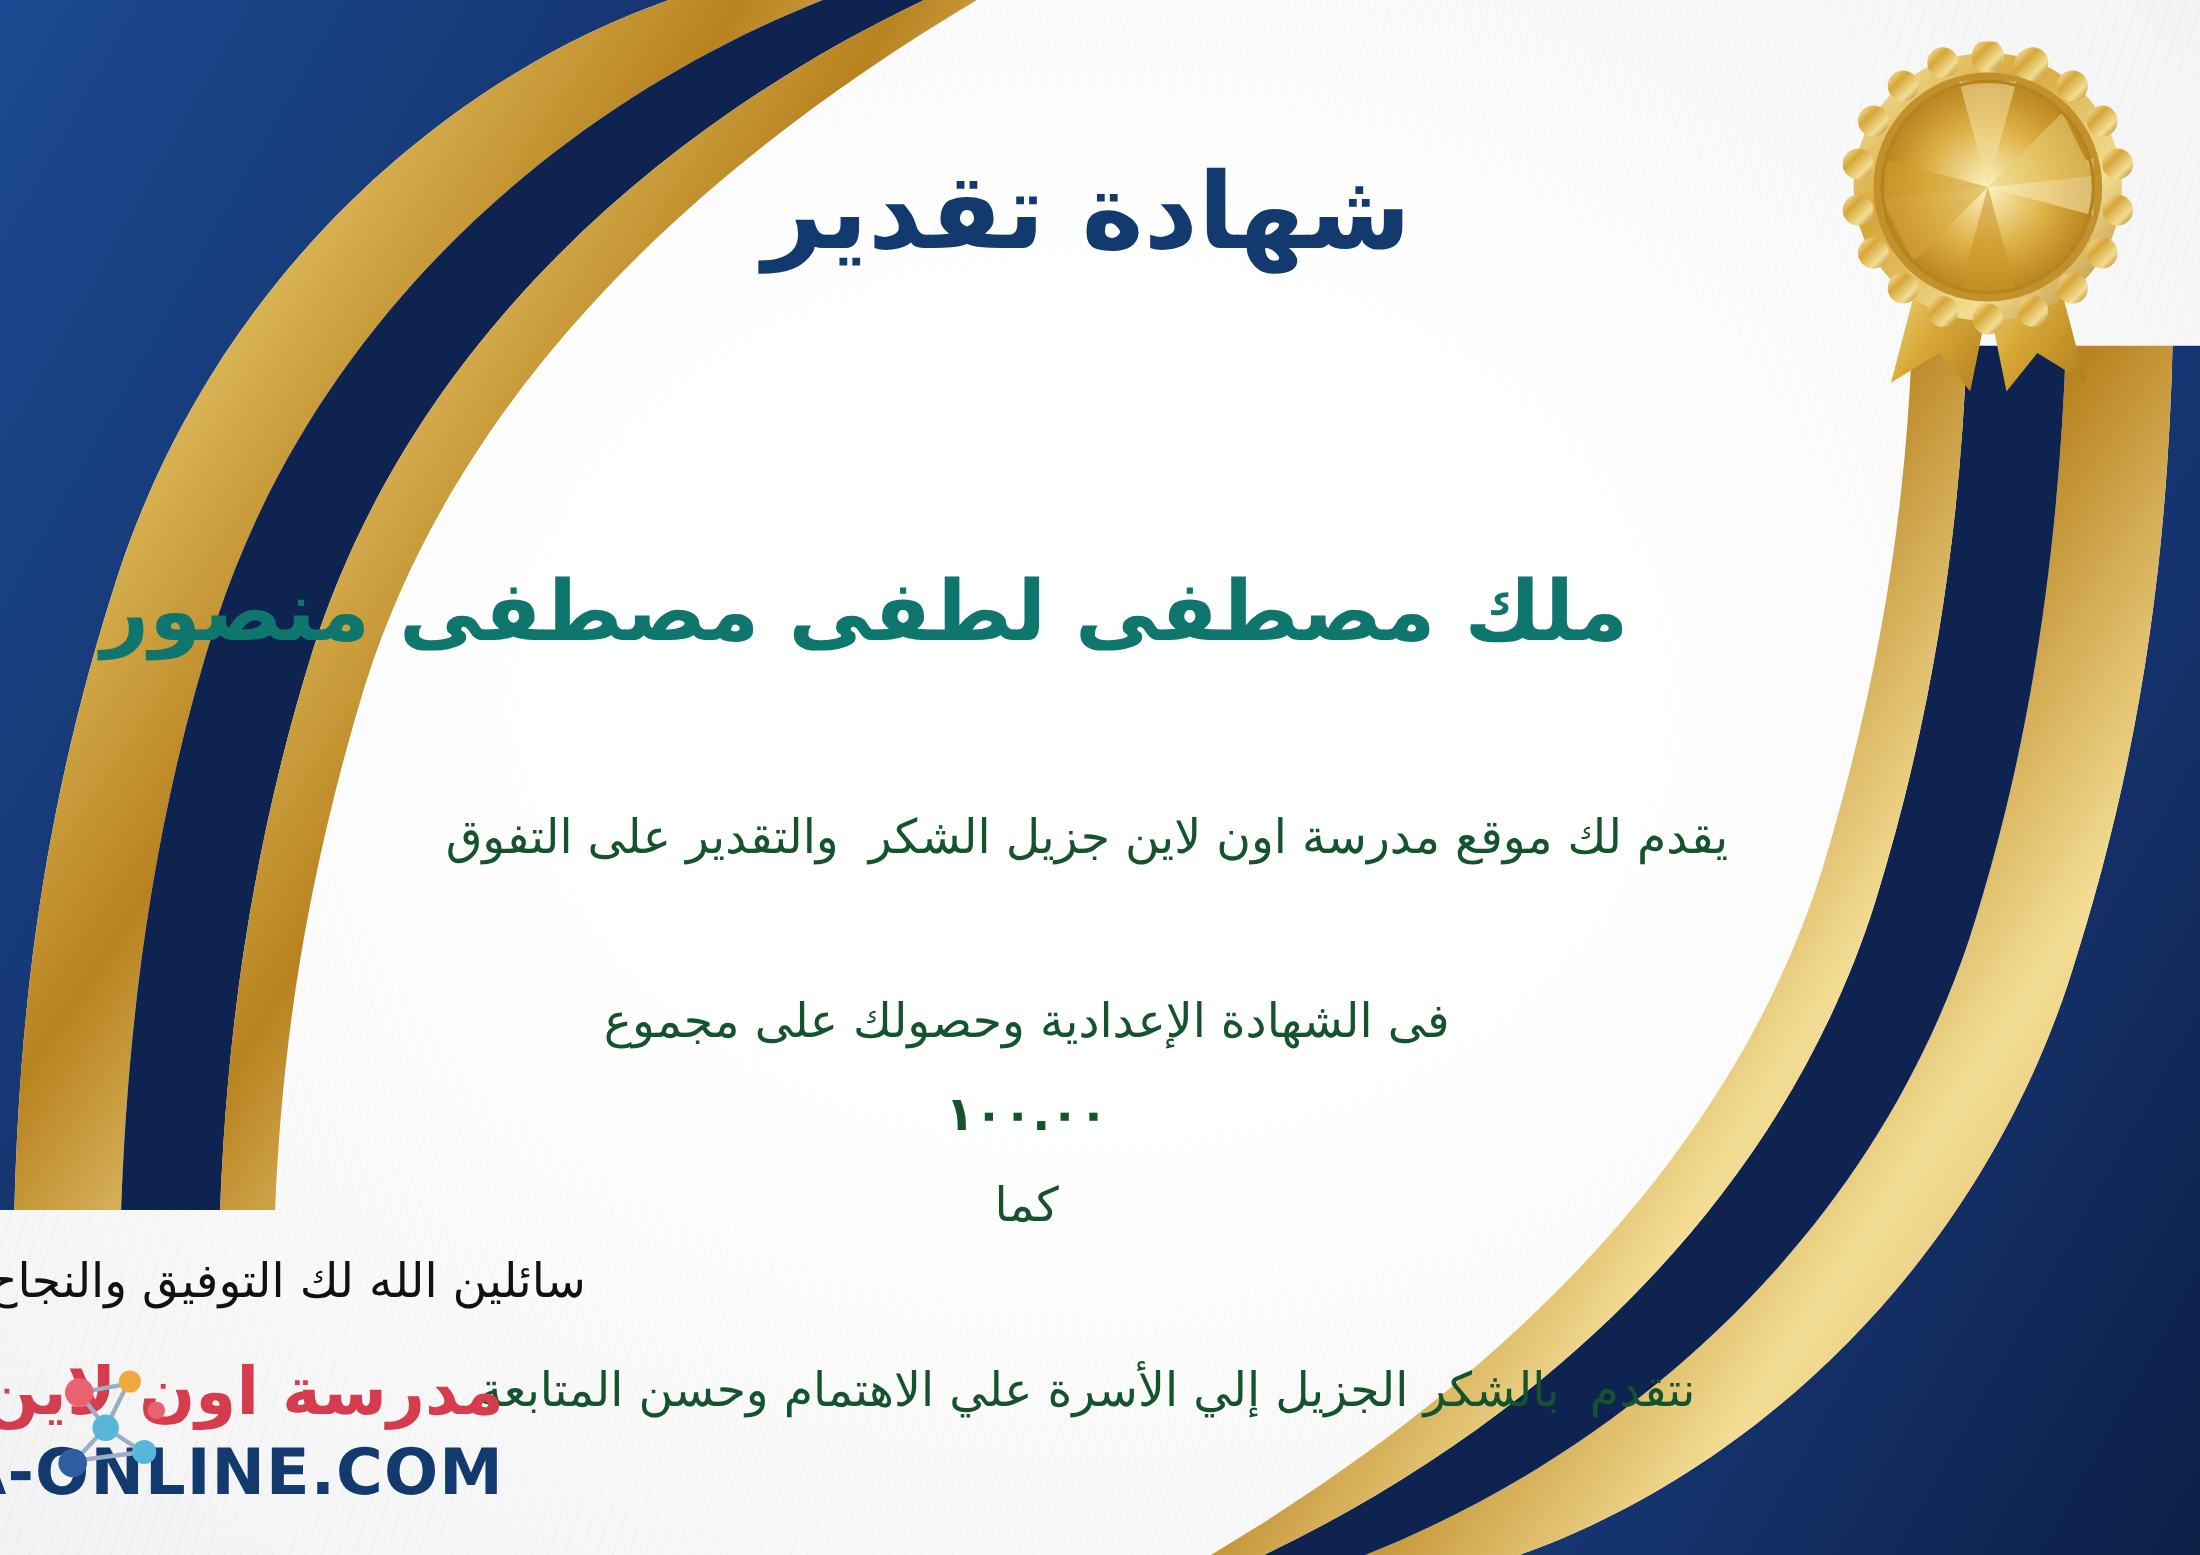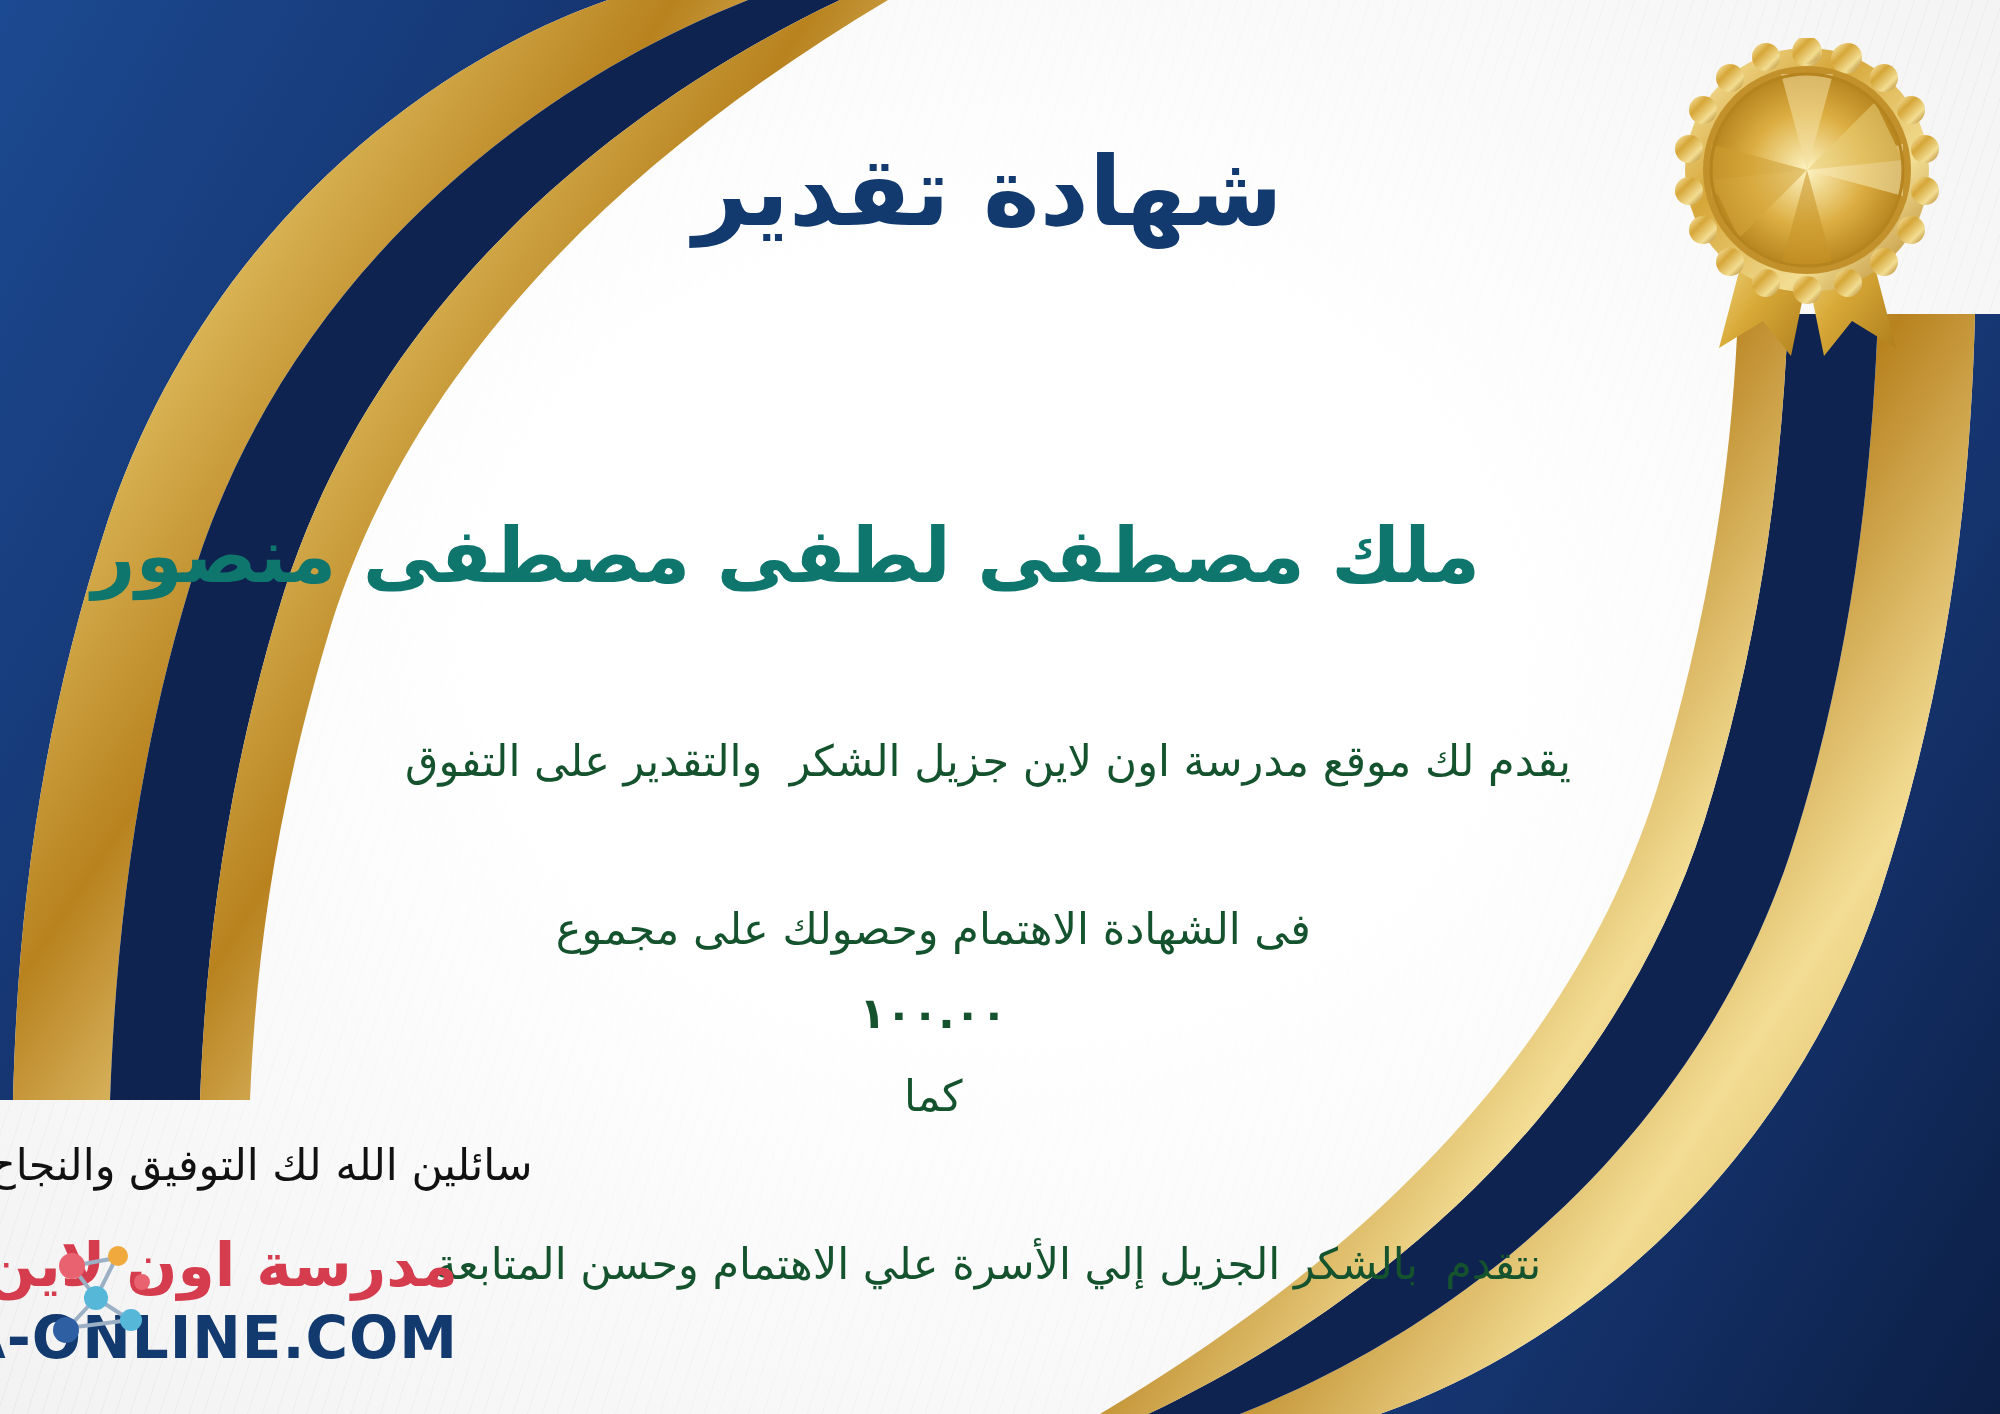--- a/index.html
+++ b/index.html
@@ -297,21 +297,21 @@
 
   <div class="content">
 
     <div class="cert-title">شهادة تقدير</div>
 
     <div class="student-name">ملك مصطفى لطفى مصطفى منصور</div>
 
     <div class="body-block">
       <span class="body-line">يقدم لك موقع مدرسة اون لاين جزيل الشكر  والتقدير على التفوق</span>
       <span class="body-line">
-        <span>فى الشهادة الاهتمام وحصولك على مجموع</span>
+        <span>فى الشهادة الإعدادية وحصولك على مجموع</span>
         <span class="score-value">١٠٠.٠٠</span>
         <span>كما</span>
       </span>
       <span class="body-line">نتقدم  بالشكر الجزيل إلي الأسرة علي الاهتمام وحسن المتابعة</span>
     </div>
 
     <div class="closing-line">سائلين الله لك التوفيق  والنجاح</div>
   </div>
 
   <div class="footer-logo">

